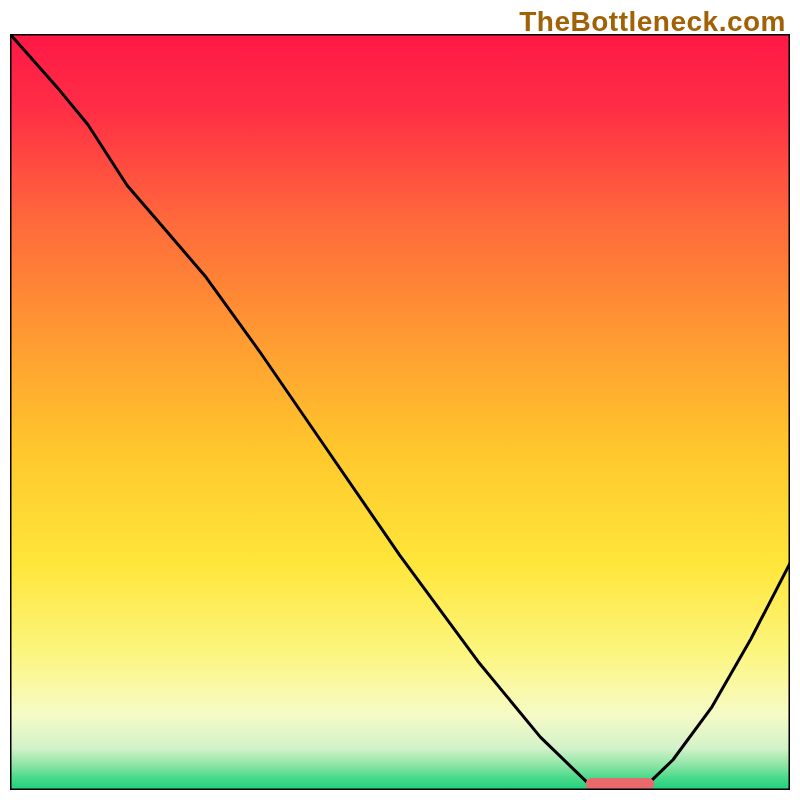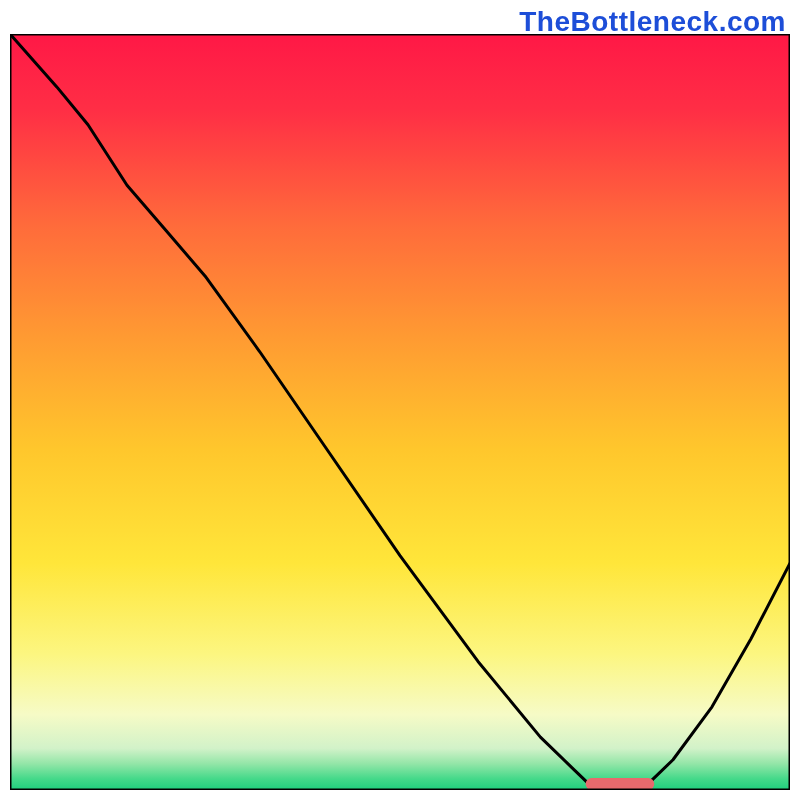--- a/index.html
+++ b/index.html
@@ -15,21 +15,21 @@
     width: 800px;
     height: 800px;
   }
   .watermark {
     position: absolute;
     top: 6px;
     right: 14px;
     font-family: Arial, Helvetica, sans-serif;
     font-weight: 700;
     font-size: 28px;
-    color: #1d4ed8;
+    color: #a16207;
     letter-spacing: 0.5px;
     user-select: none;
   }
   .plot-box {
     position: absolute;
     left: 10px;
     top: 34px;
     width: 780px;
     height: 756px;
     overflow: hidden;

